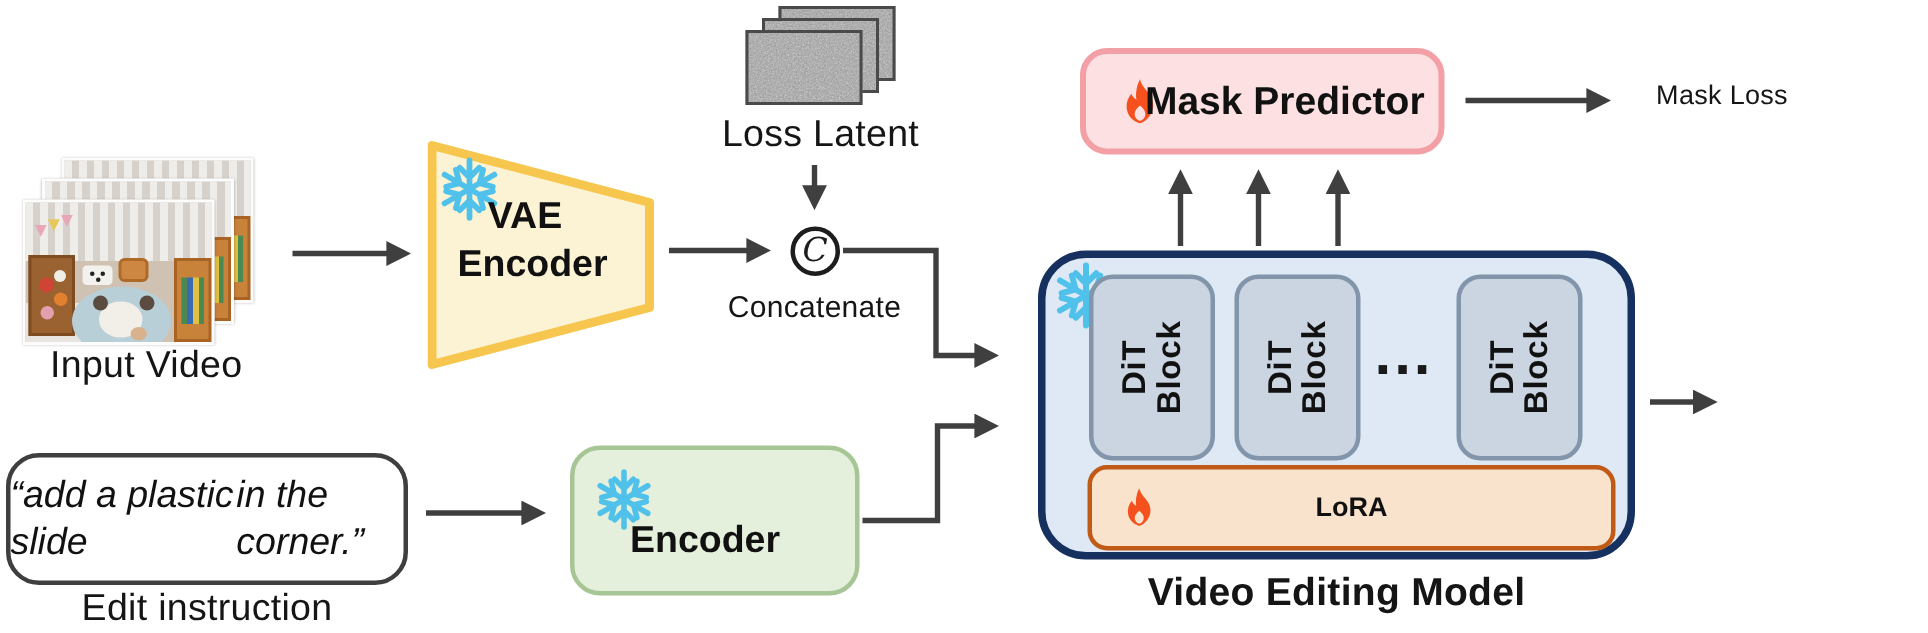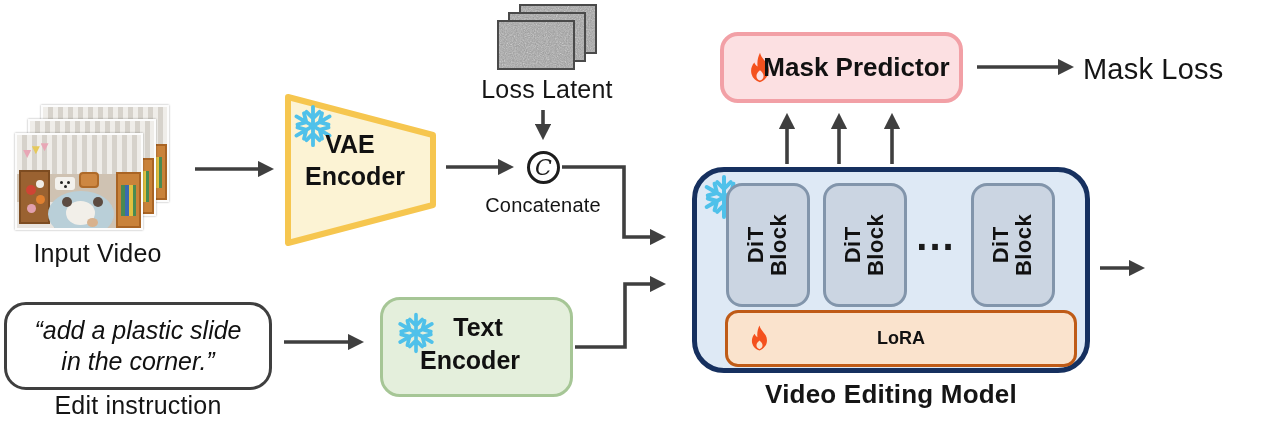--- a/index.html
+++ b/index.html
@@ -47,21 +47,21 @@
             border-radius:50%; background:#fff; display:flex; align-items:center; justify-content:center;
             font-family:"DejaVu Serif", serif; font-style:italic; font-size:22px; color:#1d1d1d; }
 
   
   .vae-wrap { position:absolute; left:285px; top:94px; width:152px; height:152px;padding-left:24px; }
   .vae-wrap svg.shape { position:absolute; left:0; top:0; }
   .vae-line { position:absolute; text-align:center; font-weight:bold; font-size:25px; }
 
   
   .edit-box { position:absolute; left:4px; top:302px; width:268px; height:88px; background:#fff;
-              border:3px solid #3f3f3f; border-radius:22px; display:flex; flex-direction:column;
+              border:3px solid #3f3f3f; border-radius:22px; display:flex; 
               align-items:center; justify-content:center; font-style:italic; font-size:25px; line-height:1.25; }
   .tenc-box { position:absolute; left:380px; top:297px; width:193px; height:100px; background:#e4efdc;
               border:3.5px solid #a6c696; border-radius:20px; }
   .model-box { position:absolute; left:692px; top:167px; width:398px; height:206px; background:#dee9f5;
                border:5px solid #16305f; border-radius:32px; }
   .dit { position:absolute; top:11px; width:84px; height:124px; background:#cbd5e2;
          border:3px solid #8295ab; border-radius:16px; display:flex; align-items:center; justify-content:center; }
   .dit-text { transform:rotate(-90deg); text-align:center; font-weight:bold; font-size:22px; line-height:1.04;
               letter-spacing:0.5px; white-space:nowrap; }
   .dots { position:absolute; left:206px; top:42px; width:66px; text-align:center; font-size:40px;
@@ -152,21 +152,21 @@
         <div class="rug-face"></div>
         <div class="rug-ear" style="left:22%;top:14%;"></div>
         <div class="rug-ear" style="left:68%;top:14%;"></div>
         <div class="toy" style="left:60%;top:58%;width:11px;height:9px;background:#d8b28e;"></div>
       </div>
       <div class="photo-part shelf">
           <div class="books"></div>
         </div>
     </div>
   </div>
-  <div class="lbl" style="left:10px;top:239px;width:175px;">Input Video</div>
+  <div class="lbl" style="left:10px;top:229px;width:175px;">Input Video</div>
 
   <div class="vae-wrap">
     <svg class="shape" width="152" height="152" viewBox="0 0 152 152">
       <polygon points="3,3 148,41 148,111 3,149" fill="#fcf3d4" stroke="#f6c64f" stroke-width="6" stroke-linejoin="round"></polygon>
     </svg>
     <span class="icon" style="left:5px;top:9px;">
       <svg class="snow" width="46" height="46" viewBox="0 0 24 24">
         <g stroke="#4fc1ea" stroke-width="2" stroke-linecap="round" fill="none">
           <path d="M12 2 V22 M8.6 4.6 L12 8 L15.4 4.6 M8.6 19.4 L12 16 L15.4 19.4"></path>
           <g transform="rotate(60 12 12)">
@@ -219,21 +219,20 @@
           <path d="M12 2 V22 M8.6 4.6 L12 8 L15.4 4.6 M8.6 19.4 L12 16 L15.4 19.4"></path>
           <g transform="rotate(60 12 12)">
               <path d="M12 2 V22 M8.6 4.6 L12 8 L15.4 4.6 M8.6 19.4 L12 16 L15.4 19.4"></path>
             </g>
           <g transform="rotate(120 12 12)">
               <path d="M12 2 V22 M8.6 4.6 L12 8 L15.4 4.6 M8.6 19.4 L12 16 L15.4 19.4"></path>
             </g>
         </g>
       </svg>
     </span>
-    <div class="vae-line" style="left:55px;top:13px;width:80px;">Text</div>
     <div class="vae-line" style="left:17px;top:46px;width:140px;">Encoder</div>
   </div>
 
   <div class="model-box">
     <span class="icon" style="left:3px;top:1px;">
       <svg class="snow" width="48" height="48" viewBox="0 0 24 24">
         <g stroke="#4fc1ea" stroke-width="2" stroke-linecap="round" fill="none">
           <path d="M12 2 V22 M8.6 4.6 L12 8 L15.4 4.6 M8.6 19.4 L12 16 L15.4 19.4"></path>
           <g transform="rotate(60 12 12)">
               <path d="M12 2 V22 M8.6 4.6 L12 8 L15.4 4.6 M8.6 19.4 L12 16 L15.4 19.4"></path>
@@ -278,18 +277,18 @@
 
   <div class="mask-box">
     <span class="icon" style="left:19px;top:15px;">
       <svg class="flame" width="34" height="34" viewBox="0 0 24 24">
         <path fill="#f4511e" fill-rule="evenodd" d="M12 1.3 C12.8 4.8 15.6 6.7 17.1 9.4 C18.7 12.3 18.5 15.7 16.7 18.3 C15.5 20.1 13.8 21.4 11.9 22 C9.1 21.2 6.8 19.2 6 16.2 C5.2 13.2 6.1 10.3 8 8.1 C8.4 9.4 9.2 10.3 10.3 10.9 C9.8 7.5 10.6 4 12 1.3 Z M12 13.6 C13.5 14.9 14.5 16.1 14.5 17.6 C14.5 19.3 13.4 20.4 12 20.8 C10.6 20.4 9.5 19.3 9.5 17.6 C9.5 16.1 10.5 14.9 12 13.6 Z"></path>
       </svg>
     </span>
     <div class="mask-label">Mask Predictor</div>
   </div>
 
-  <div class="lbl" style="left:1083px;top:53px;width:130px;font-size:29px;white-space:nowrap;text-align:center;">Mask Loss</div>
+  <div class="lbl" style="left:1083px;top:53px;width:130px;font-size:18px;white-space:nowrap;text-align:center;">Mask Loss</div>
 
   <div class="lbl" style="left:1157px;top:232px;width:128px;font-size:26px;line-height:1.18;">
   </div>
 
 </div>
 
 </body></html>

